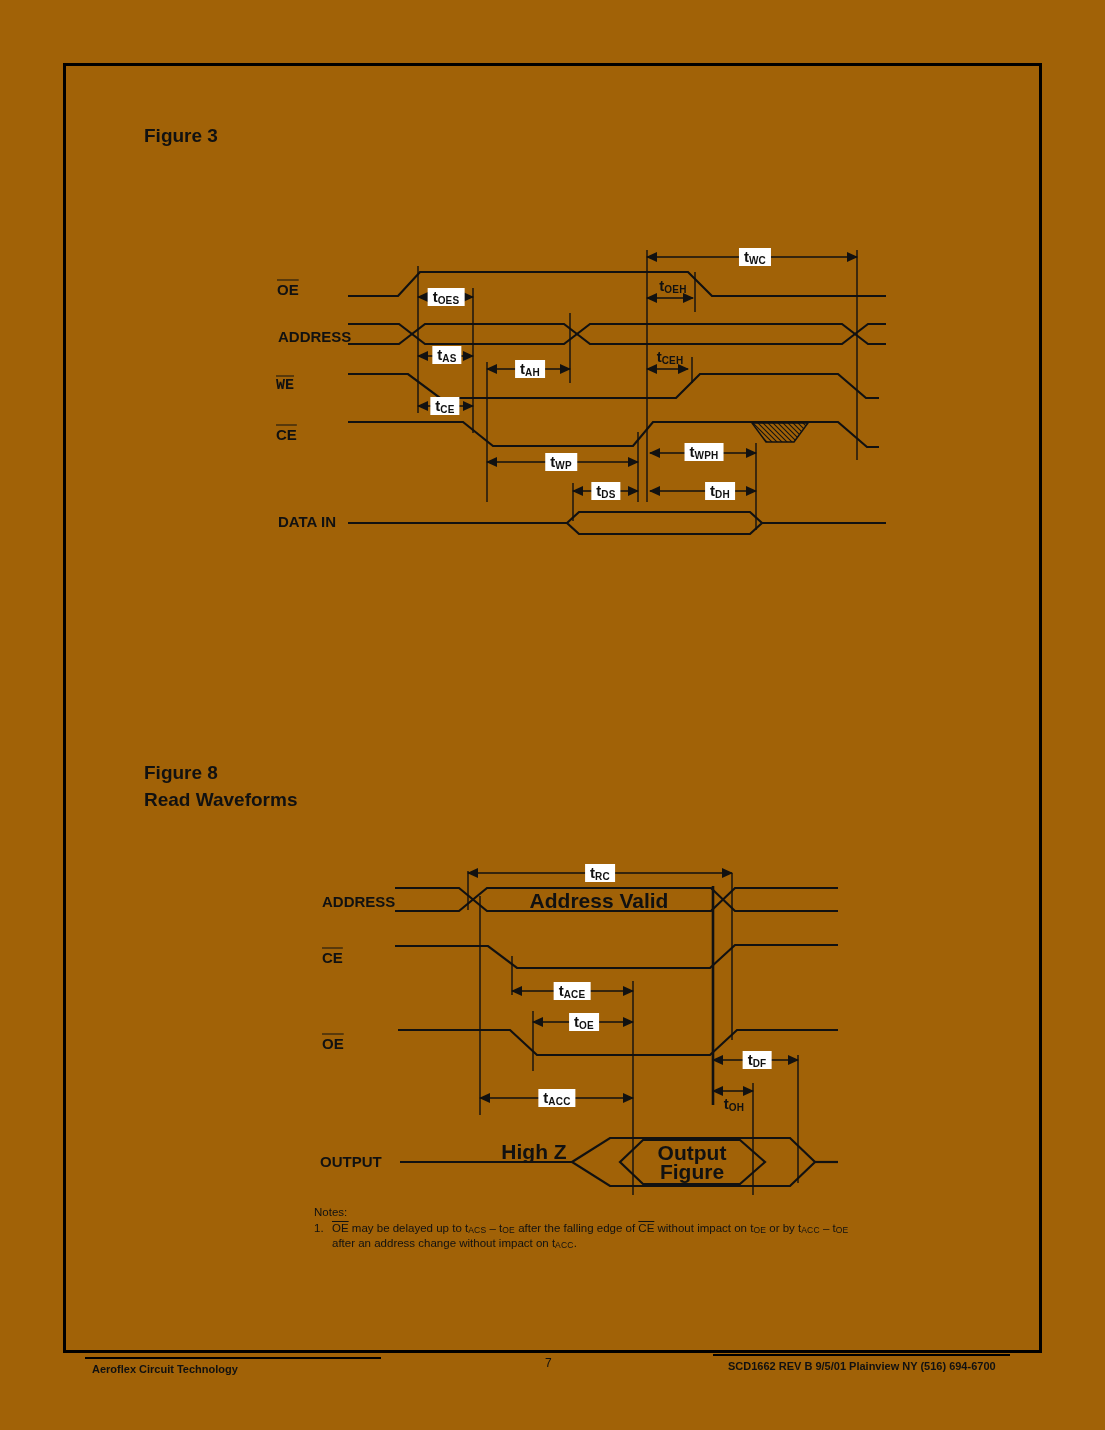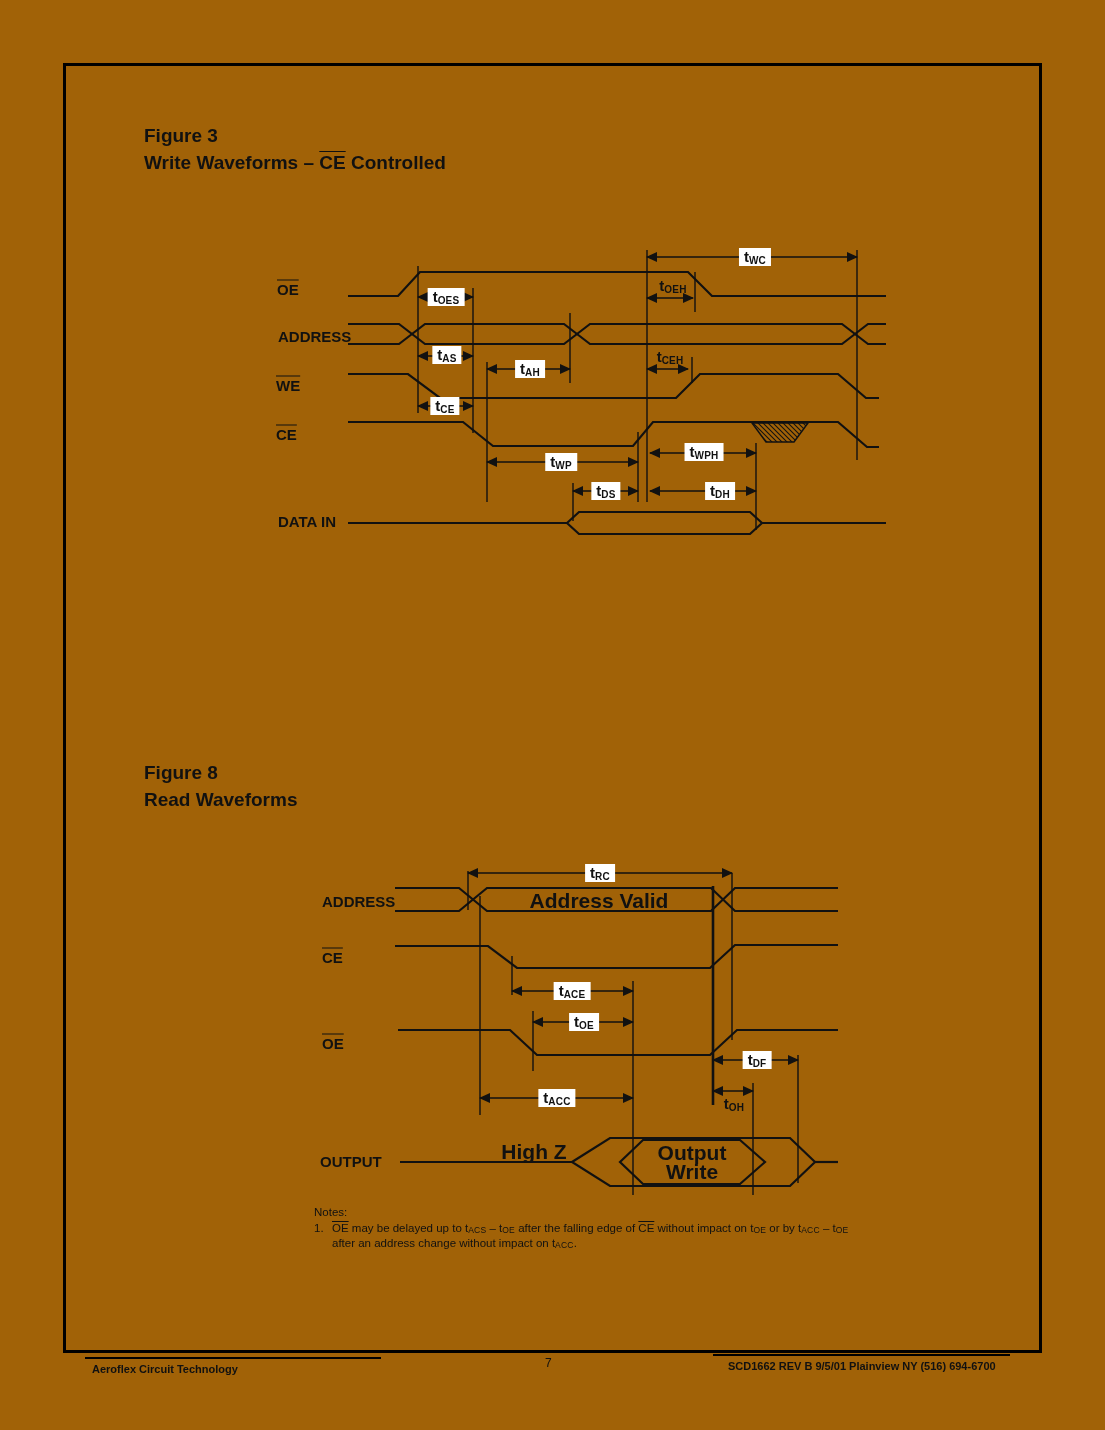--- a/index.html
+++ b/index.html
@@ -27,21 +27,20 @@
   .ar{stroke:#111;stroke-width:1.6;fill:none;}
 </style>
 </head>
 <body>
 
 <div class="page">
   <div class="frame"></div>
 
   <div class="lbl ttl" style="left:144px;top:122px;">
     <div>Figure 3</div>
-    <div><span>Write Waveforms – </span><span class="ovl">CE</span><span> Controlled</span></div>
   </div>
 
   <div class="lbl ttl" style="left:144px;top:759px;">
     <div>Figure 8</div>
     <div>Read Waveforms</div>
   </div>
 
   <svg class="svg-layer" viewBox="0 0 1105 1430">
     <defs>
       <marker id="mE" markerUnits="userSpaceOnUse" markerWidth="12" markerHeight="10" refX="10" refY="5" orient="auto">
@@ -127,21 +126,21 @@
       <line class="ar" x1="512" y1="991" x2="633" y2="991" marker-start="url(#mS)" marker-end="url(#mE)"></line>
       <line class="ar" x1="533" y1="1022" x2="633" y2="1022" marker-start="url(#mS)" marker-end="url(#mE)"></line>
       <line class="ar" x1="713" y1="1060" x2="798" y2="1060" marker-start="url(#mS)" marker-end="url(#mE)"></line>
       <line class="ar" x1="480" y1="1098" x2="633" y2="1098" marker-start="url(#mS)" marker-end="url(#mE)"></line>
       <line class="ar" x1="713" y1="1091" x2="753" y2="1091" marker-start="url(#mS)" marker-end="url(#mE)"></line>
     </g>
   </svg>
 
   <div class="lbl sig ovl" style="left:277px;top:289px;">OE</div>
   <div class="lbl sig" style="left:278px;top:336px;">ADDRESS</div>
-  <div class="lbl sig ovl" style="left:276px;top:385px;">WE</div>
+  <div class="lbl sig ovl" style="left:276px;top:385px;font-family:Liberation Mono, monospace;">WE</div>
   <div class="lbl sig ovl" style="left:276px;top:434px;">CE</div>
   <div class="lbl sig" style="left:278px;top:521px;">DATA IN</div>
 
   <div class="lbl tl wbg" style="left:755px;top:257px;"><span>t</span><span class="sub">WC</span></div>
   <div class="lbl tl wbg" style="left:446px;top:297px;"><span>t</span><span class="sub">OES</span></div>
   <div class="lbl tl" style="left:673px;top:286px;"><span>t</span><span class="sub">OEH</span></div>
   <div class="lbl tl wbg" style="left:447px;top:355px;"><span>t</span><span class="sub">AS</span></div>
   <div class="lbl tl wbg" style="left:530px;top:369px;"><span>t</span><span class="sub">AH</span></div>
   <div class="lbl tl" style="left:670px;top:357px;"><span>t</span><span class="sub">CEH</span></div>
   <div class="lbl tl wbg" style="left:445px;top:406px;"><span>t</span><span class="sub">CE</span></div>
@@ -151,21 +150,21 @@
   <div class="lbl tl wbg" style="left:702px;top:491px;margin-left:18px;"><span>t</span><span class="sub">DH</span></div>
 
   <div class="lbl sig" style="left:322px;top:901px;">ADDRESS</div>
   <div class="lbl sig ovl" style="left:322px;top:957px;">CE</div>
   <div class="lbl sig ovl" style="left:322px;top:1043px;">OE</div>
   <div class="lbl sig" style="left:320px;top:1161px;">OUTPUT</div>
 
   <div class="lbl ann" style="left:599px;top:901px;">Address Valid</div>
   <div class="lbl ann" style="left:534px;top:1152px;">High Z</div>
   <div class="lbl ann" style="left:692px;top:1153px;">Output</div>
-  <div class="lbl ann" style="left:692px;top:1172px;">Write</div>
+  <div class="lbl ann" style="left:692px;top:1172px;">Figure</div>
 
   <div class="lbl tl wbg" style="left:600px;top:873px;"><span>t</span><span class="sub">RC</span></div>
   <div class="lbl tl wbg" style="left:572px;top:991px;"><span>t</span><span class="sub">ACE</span></div>
   <div class="lbl tl wbg" style="left:584px;top:1022px;"><span>t</span><span class="sub">OE</span></div>
   <div class="lbl tl wbg" style="left:757px;top:1060px;"><span>t</span><span class="sub">DF</span></div>
   <div class="lbl tl wbg" style="left:557px;top:1098px;"><span>t</span><span class="sub">ACC</span></div>
   <div class="lbl tl" style="left:734px;top:1104px;"><span>t</span><span class="sub">OH</span></div>
 
   <div class="lbl note" style="left:270px;top:1206px;">Notes:</div>
   <div class="lbl note" style="left:270px;top:1222px;">1.</div>

